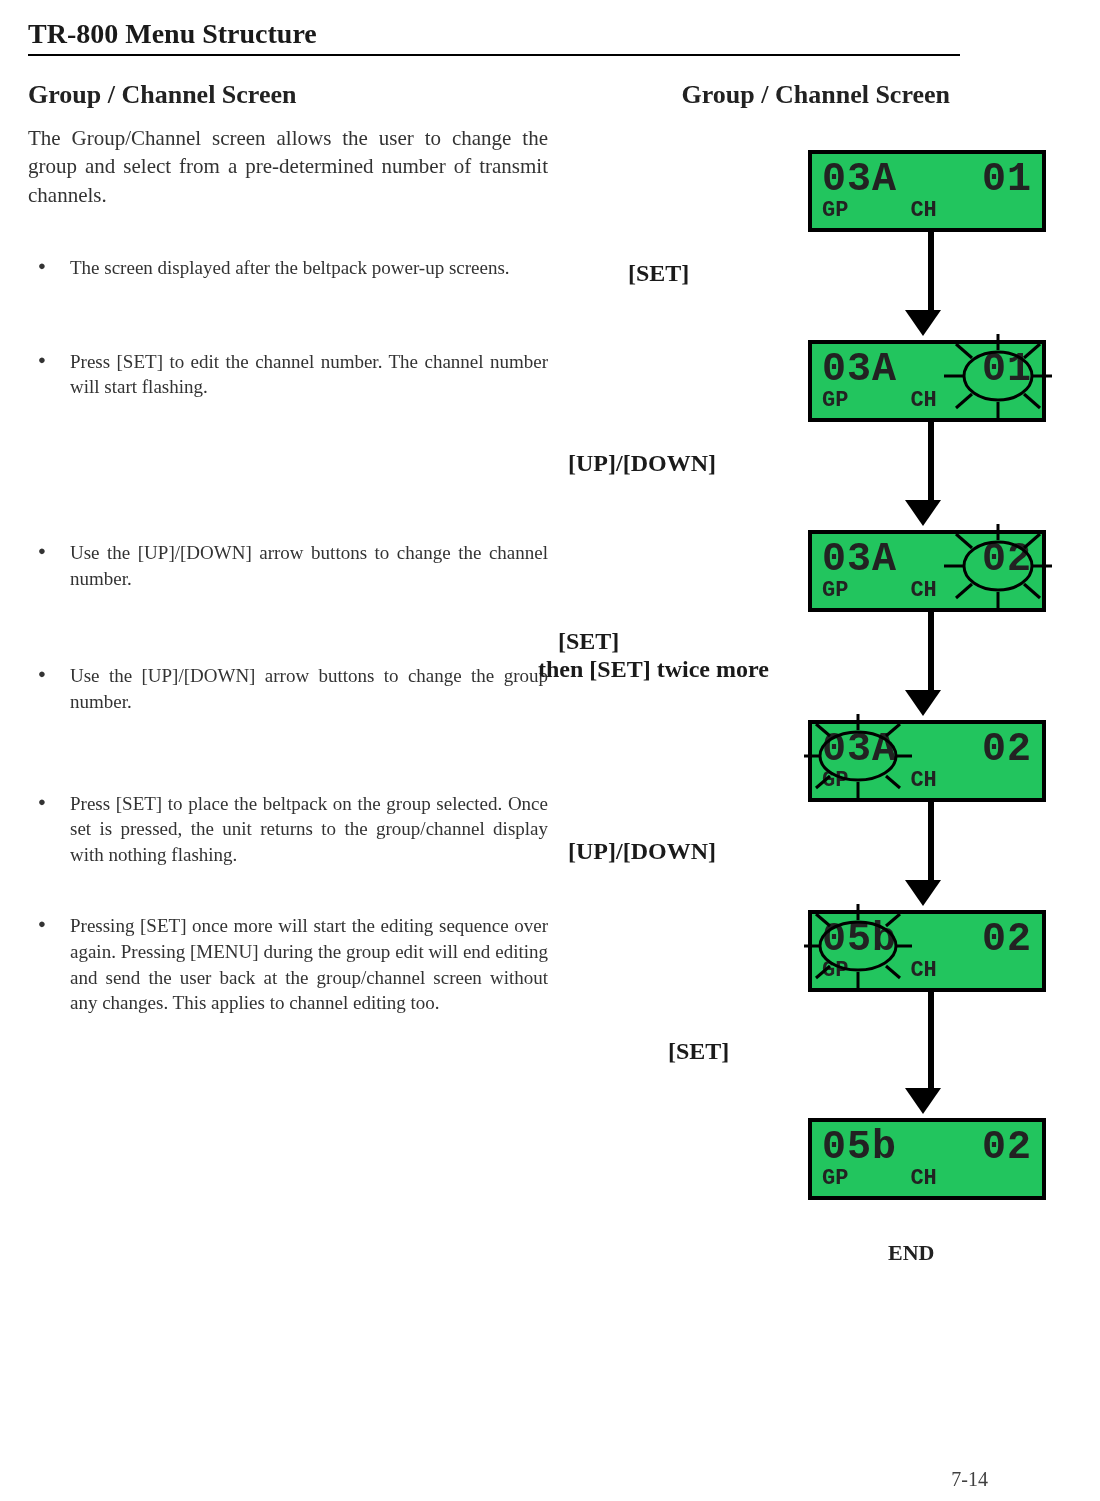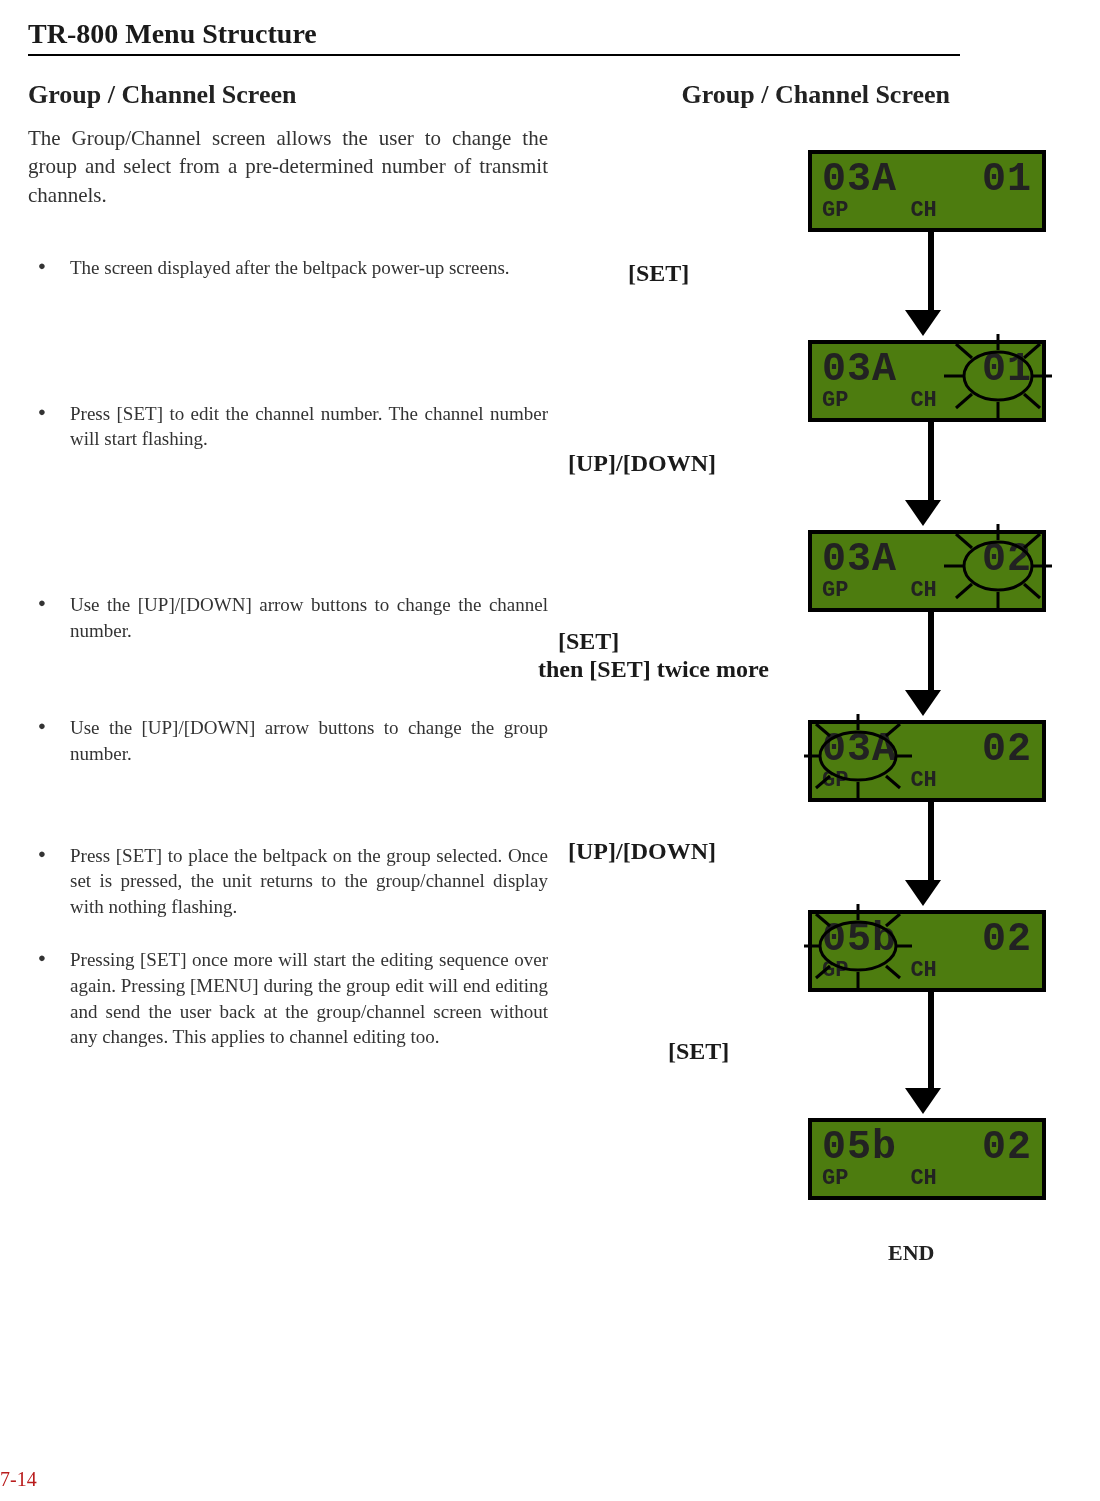--- a/index.html
+++ b/index.html
@@ -7,42 +7,42 @@
   .toprule{border-bottom:2px solid #000;padding-bottom:4px;margin-bottom:20px;}
   .toptitle{font-family:"Times New Roman",Times,serif;font-weight:bold;font-size:28px;color:#1a1a1a;}
   .cols{display:flex;gap:40px;}
   .left{flex:0 0 520px;}
   .right{flex:1;position:relative;}
   .lhead{font-weight:bold;font-size:26px;margin:4px 0 14px;}
   .intro{font-size:21px;line-height:1.35;text-align:justify;color:#333;margin-bottom:46px;}
   ul.bul{list-style:none;padding:0;margin:0;}
   ul.bul > li{position:relative;padding-left:42px;font-size:19px;line-height:1.35;text-align:justify;color:#333;}
   ul.bul > li:before{content:"\25CF";position:absolute;left:10px;top:2px;font-size:13px;color:#333;}
-  .gap-a{margin-bottom:120px;}
+  .gap-a{margin-bottom:68px;}
   .gap-b{margin-bottom:140px;}
   .gap-c{margin-bottom:72px;}
   .gap-d{margin-bottom:115px;}
   .gap-e{margin-bottom:76px;}
-  .gap-f{margin-bottom:28px;}
+  .gap-f{margin-bottom:46px;}
   .rhead{font-weight:bold;font-size:26px;text-align:right;margin:4px 0 40px 0;padding-right:10px;}
   .flow{position:relative;width:100%;height:1280px;}
   
-  .lcd{position:absolute;border:4px solid #000;width:230px;height:74px;background:#4d7c0f;}
+  .lcd{position:absolute;border:4px solid #000;width:230px;height:74px;background:#22c55e;}
   .lcd .row1{font-family:"Courier New",monospace;font-weight:bold;font-size:40px;line-height:1;display:flex;justify-content:space-between;padding:6px 10px 0 10px;letter-spacing:1px;}
   .lcd .row2{font-family:"Courier New",monospace;font-weight:bold;font-size:22px;line-height:1;display:flex;padding:0 10px 4px 10px;gap:62px;}
   
   .arrow{position:absolute;}
   .arrow .shaft{background:#000;width:6px;margin:0 auto;}
   .arrow .head{width:0;height:0;border-left:18px solid transparent;border-right:18px solid transparent;border-top:26px solid #000;margin-left:-15px;}
   .arrowlbl{position:absolute;font-weight:bold;font-size:24px;color:#1a1a1a;}
   .endlbl{position:absolute;font-weight:bold;font-size:22px;}
   
   .burst{position:absolute;width:120px;height:88px;pointer-events:none;}
   .burst svg{width:100%;height:100%;}
-  .pagenum{position:absolute;bottom:10px;left:0;right:0;text-align:left;font-size:20px;color:#b91c1c;}
+  .pagenum{position:absolute;bottom:10px;left:0;right:0;text-align:right;font-size:20px;color:#404040;}
 </style>
 </head>
 <body>
 
 <div class="page">
 
   <div class="toprule">
     <span class="toptitle">TR-800 Menu Structure</span>
   </div>
 

